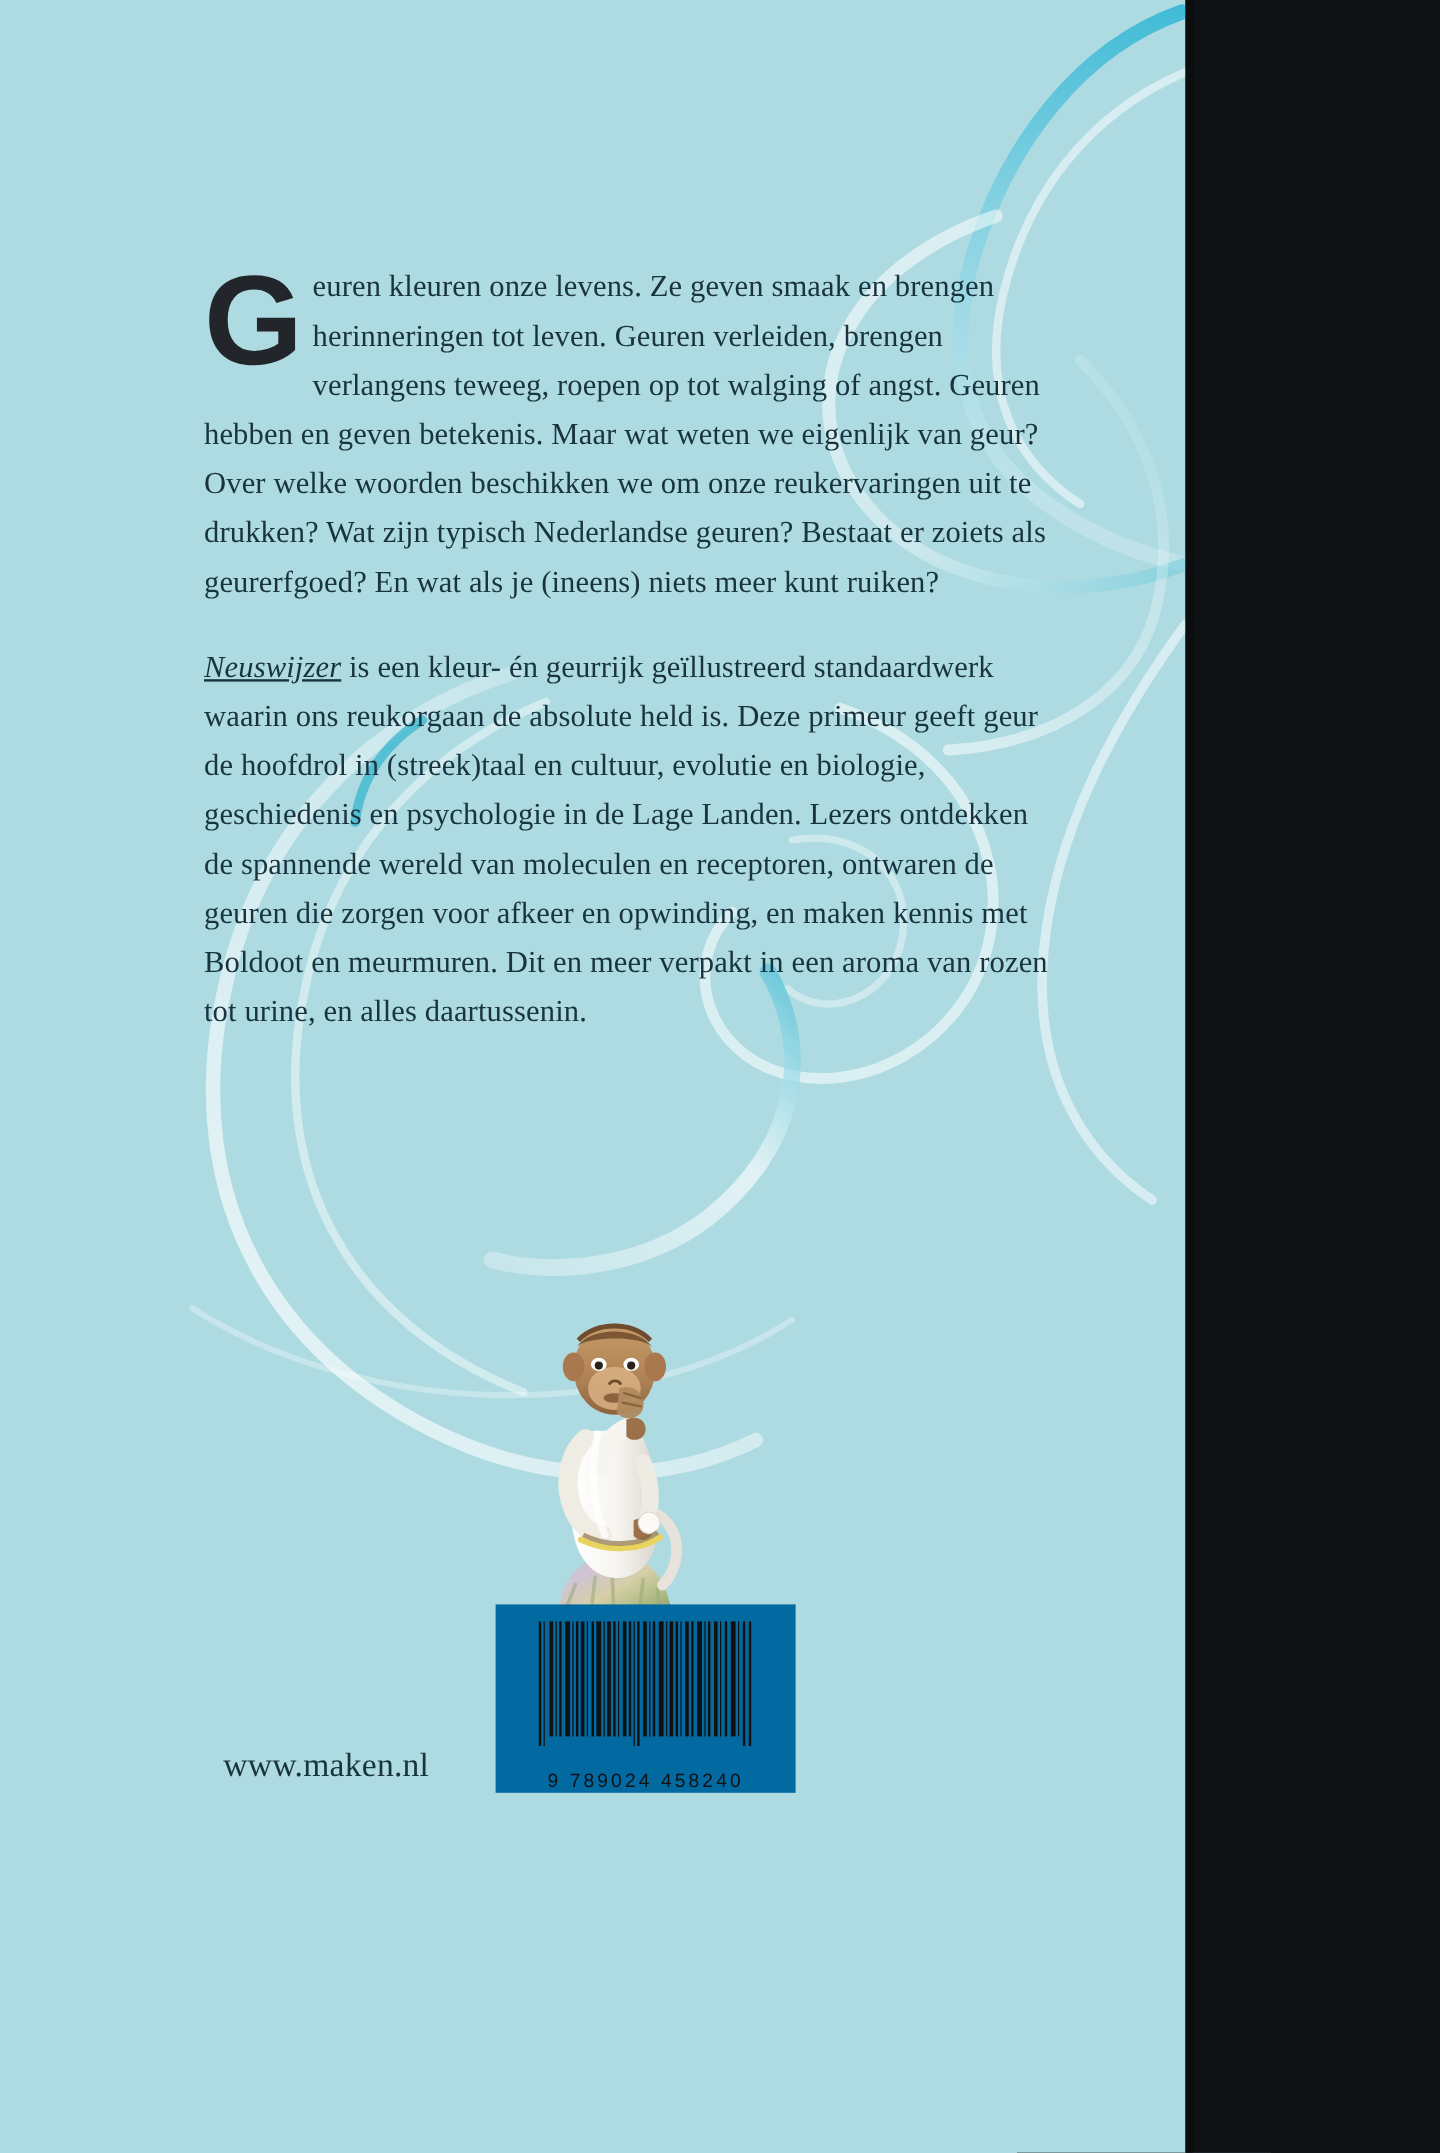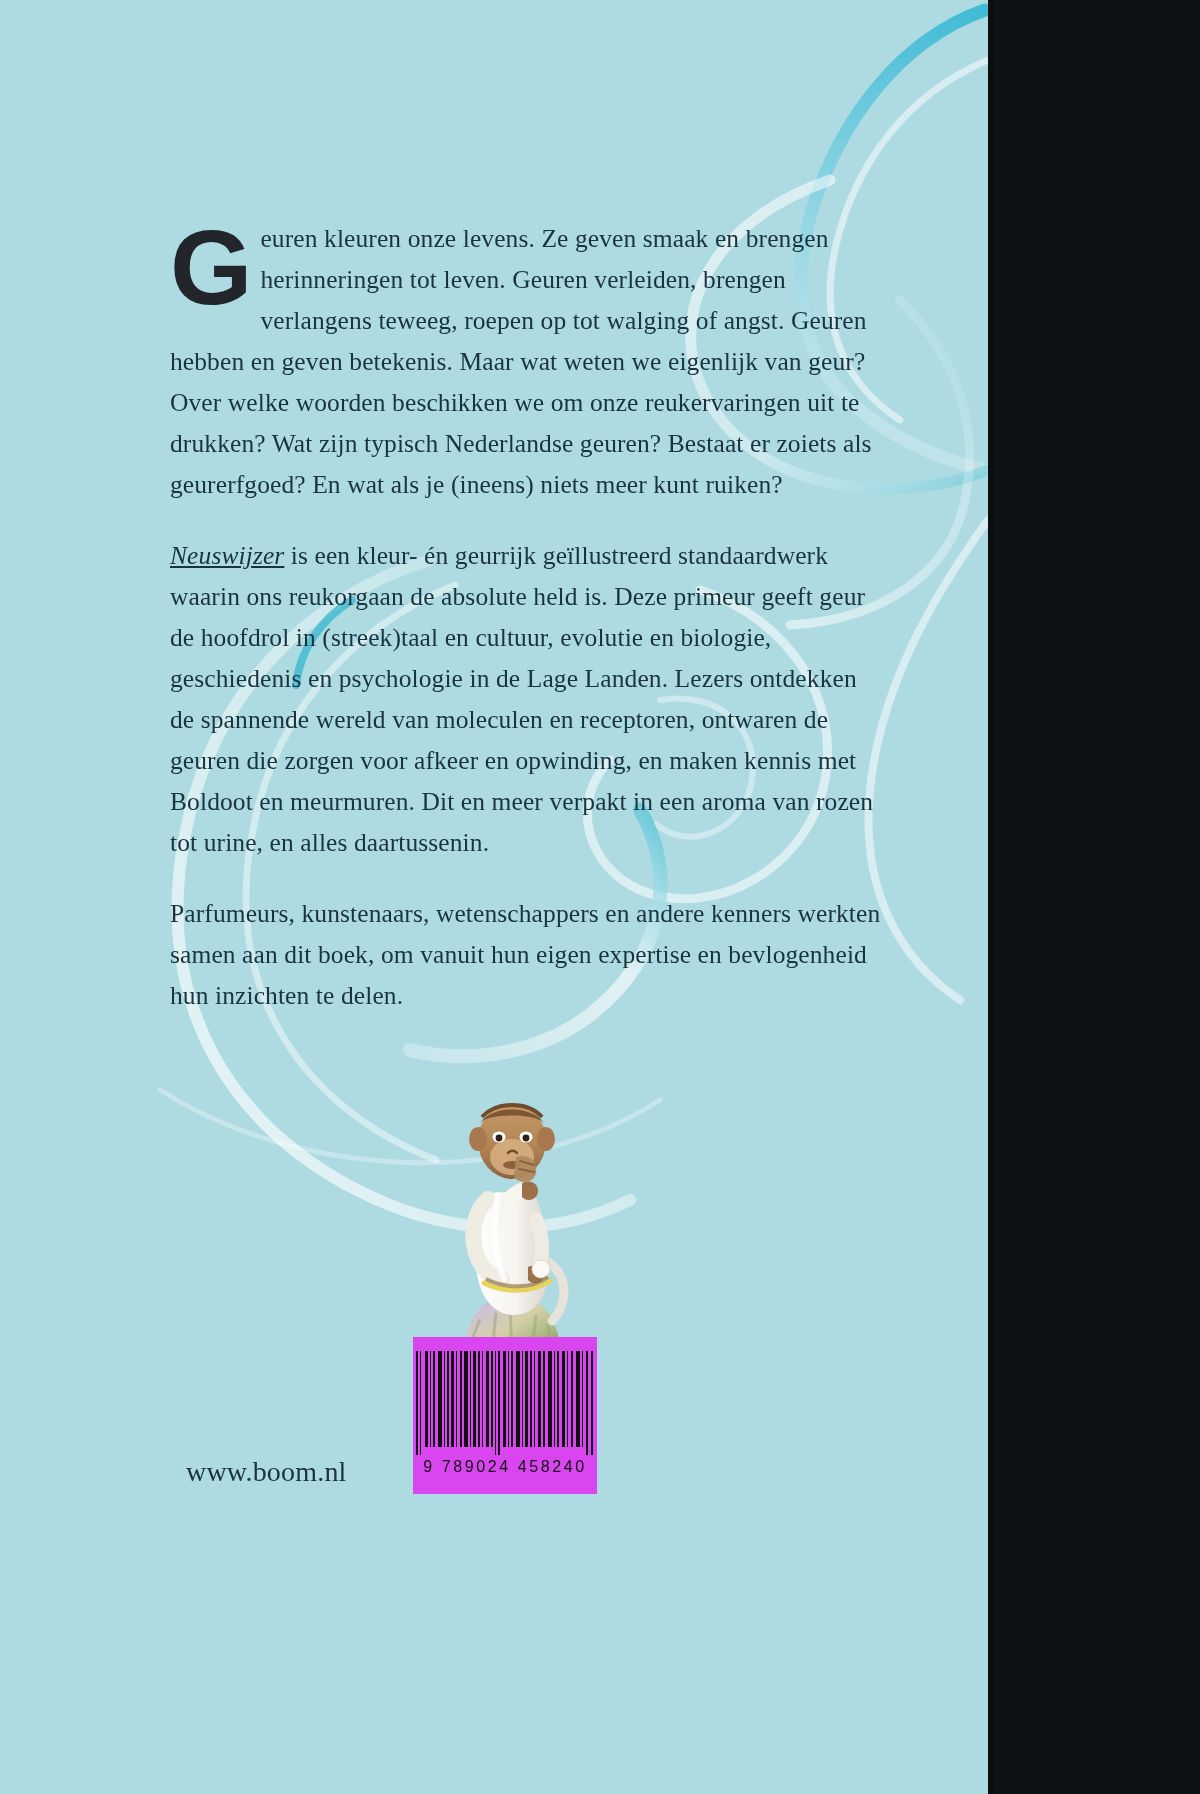--- a/index.html
+++ b/index.html
@@ -71,26 +71,26 @@
     position:absolute;
     left:440px; top:1083px;
     width:140px; height:300px;
   }
   .figurine svg { display:block; }
 
   
   .barcode-box {
     position:absolute;
     left:413px; top:1337px;
-    width:184px; height:157px;
-    background:#d946ef;
+    width:250px; height:157px;
+    background:#0369a1;
     display:flex;
     flex-direction:column;
     align-items:center;
-    justify-content:flex-start;
+    justify-content:space-between;
     padding-top:14px;
   }
   .bars { width:182px; height:104px; display:block; }
   .barcode-digits {
     font-family:"Liberation Sans", sans-serif;
     font-size:16px;
     letter-spacing:2.6px;
     color:#111;
     margin-top:3px;
   }
@@ -162,21 +162,20 @@
     <div class="textblock">
 
       <p class="para dropcap-wrap">
         <span class="dropcap">G</span><span>euren kleuren onze levens. Ze geven smaak en brengen herinneringen tot leven. Geuren verleiden, brengen verlangens teweeg, roepen op tot walging of angst. Geuren hebben en geven betekenis. Maar wat weten we eigenlijk van geur? Over welke woorden beschikken we om onze reukervaringen uit te drukken? Wat zijn typisch Nederlandse geuren? Bestaat er zoiets als geurerfgoed? En wat als je (ineens) niets meer kunt ruiken?</span>
       </p>
 
       <p class="para">
         <em>Neuswijzer</em><span> is een kleur- én geurrijk geïllustreerd standaardwerk waarin ons reukorgaan de absolute held is. Deze primeur geeft geur de hoofdrol in (streek)taal en cultuur, evolutie en biologie, geschiedenis en psychologie in de Lage Landen. Lezers ontdekken de spannende wereld van moleculen en receptoren, ontwaren de geuren die zorgen voor afkeer en opwinding, en maken kennis met Boldoot en meurmuren. Dit en meer verpakt in een aroma van rozen tot urine, en alles daartussenin.</span>
       </p>
 
-      <p class="para">Parfumeurs, kunstenaars, wetenschappers en andere kenners werkten samen aan dit boek, om vanuit hun eigen expertise en bevlogenheid hun inzichten te delen.</p>
     </div>
 
     <div class="figurine">
       <svg width="140" height="300" viewBox="0 0 140 300" xmlns="http://www.w3.org/2000/svg">
         <defs>
           <linearGradient id="fur" x1="0" y1="0" x2="1" y2="0">
             <stop offset="0%" stop-color="#ffffff"></stop>
             <stop offset="55%" stop-color="#f6f4ef"></stop>
             <stop offset="100%" stop-color="#d9d5cc"></stop>
           </linearGradient>
@@ -283,21 +282,21 @@
           <rect x="157" y="0" width="2" height="96"></rect>
           <rect x="162" y="0" width="4" height="96"></rect>
           <rect x="168" y="0" width="1" height="96"></rect>
           <rect x="172" y="0" width="2" height="104"></rect>
           <rect x="177" y="0" width="2" height="104"></rect>
         </g>
       </svg>
       <div class="barcode-digits">9 789024 458240</div>
     </div>
 
-    <div class="website">www.boom.nl</div>
+    <div class="website">www.maken.nl</div>
 
   </div>
 
   <div class="spine">
     <div class="spine-inner"></div>
   </div>
 
 </div>
 
 </body></html>

